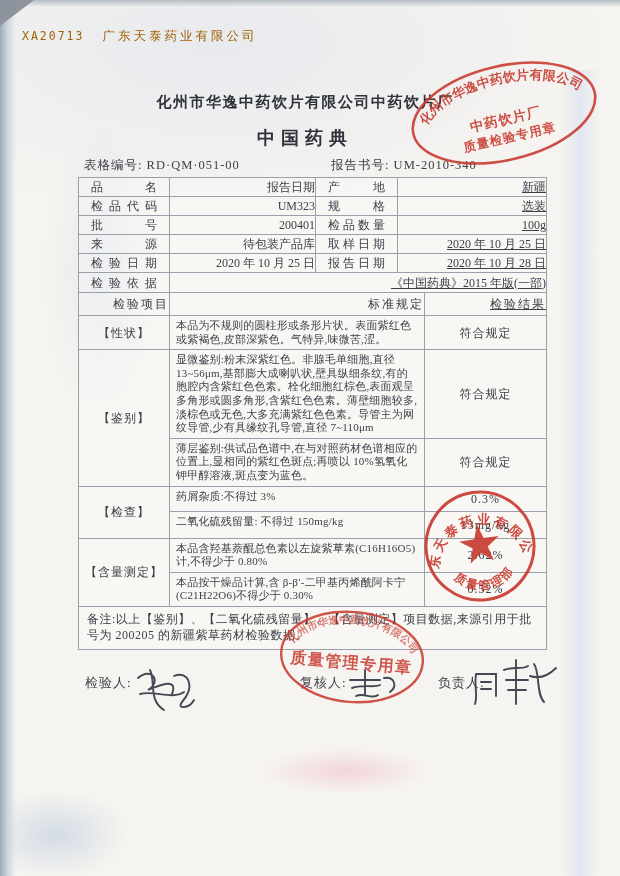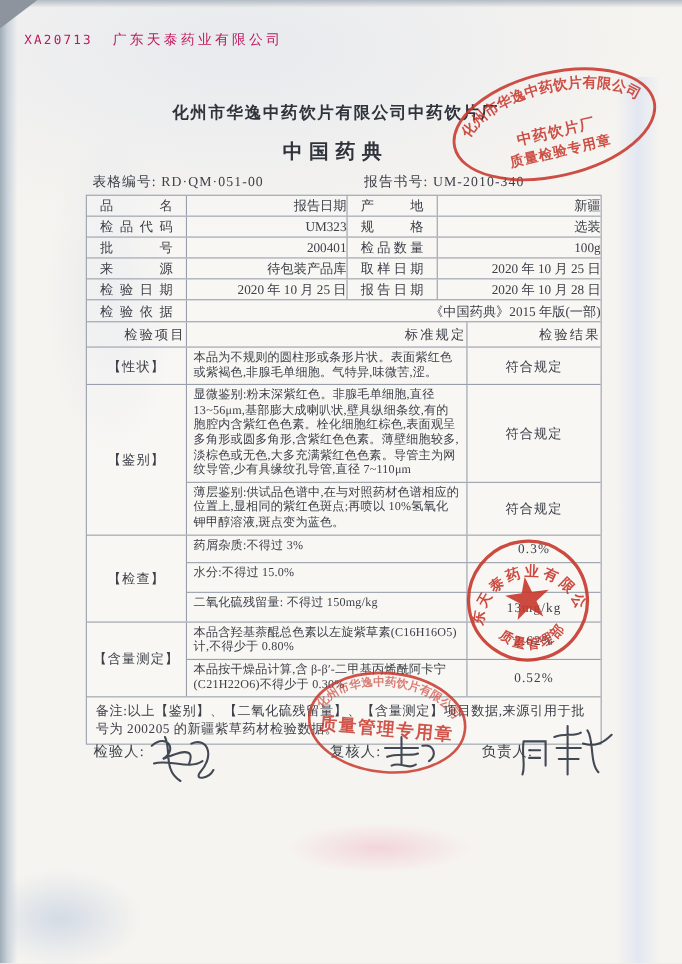--- a/index.html
+++ b/index.html
@@ -17,21 +17,21 @@
      clip-path:polygon(0 0,100% 0,0 100%);}
   .band-right{position:absolute;right:20px;top:70px;bottom:0;width:40px;
      background:linear-gradient(90deg,rgba(210,220,242,0),rgba(210,220,242,.55) 50%,rgba(210,220,242,0));}
   .smudge-pink{position:absolute;left:260px;top:748px;width:170px;height:46px;
      background:radial-gradient(ellipse,rgba(238,182,198,.5),rgba(238,182,198,0) 70%);}
   .smudge-blue{position:absolute;left:-20px;top:790px;width:150px;height:90px;
      background:radial-gradient(ellipse,rgba(160,182,214,.4),rgba(160,182,214,0) 70%);}
   .smudge-blue2{position:absolute;left:40px;top:120px;width:120px;height:300px;
      background:radial-gradient(ellipse,rgba(190,202,228,.25),rgba(190,202,228,0) 70%);}
 
-  .corner-line{position:absolute;left:22px;top:28px;font-size:12.5px;color:#be185d;
+  .corner-line{position:absolute;left:22px;top:28px;font-size:12.5px;color:#a16207;
      letter-spacing:1px;white-space:nowrap;}
   .corner-line .code{margin-right:18px;letter-spacing:2px;font-family:"DejaVu Sans Mono",monospace;font-size:11.5px;}
   .corner-line .co{letter-spacing:3px;}
 
   .title{position:absolute;left:0;right:10px;top:93px;text-align:center;font-size:15px;
      font-weight:700;letter-spacing:1.5px;color:#30333b;}
   .subtitle{position:absolute;left:0;right:10px;top:126px;text-align:center;font-size:18px;
      font-weight:700;letter-spacing:6px;color:#30333b;}
 
   .meta-row{position:absolute;left:0;top:157px;width:620px;font-size:12.5px;color:#3d4049;}
@@ -39,21 +39,21 @@
   .meta-right{position:absolute;left:331px;letter-spacing:1px;}
 
   
   :root{--line:#99a0ab;}
   .rpt{position:absolute;left:78px;top:177px;width:467px;border:1px solid var(--line);
      font-size:12px;line-height:14px;background:rgba(255,255,255,.25);}
   .row{display:flex;border-bottom:1px solid var(--line);}
   .rpt > .row:last-child{border-bottom:none;}
   .cell{border-right:1px solid var(--line);box-sizing:border-box;display:flex;
      align-items:center;justify-content:flex-end;overflow:hidden;}
-  .row .cell:last-child{border-right:none;}
+  .row .cell:last-child{border-right:none;text-decoration:underline;}
   .c1{width:91px;} .c2{width:146px;} .c3{width:82px;} .c4{width:148px;flex:1;}
   .info .cell{height:18px;}
   .jlabel{text-align:justify;text-align-last:justify;display:block;padding:1px 12px;
      box-sizing:border-box;width:100%;align-self:center;}
   .basis .cell{height:19px;}
   .wide{width:375px;flex:1;}
   .thead .cell{height:22px;letter-spacing:2px;}
   .sc2{width:255px;} .sc3{width:121px;flex:1;}
   .spec{display:block;text-align:left;padding:3px 6px;font-size:11px;line-height:13.6px;
      letter-spacing:.2px;}
@@ -182,21 +182,21 @@
     <div class="row thead">
       <div class="cell c1">检验项目</div>
       <div class="cell sc2">标准规定</div>
       <div class="cell sc3">检验结果</div>
     </div>
 
     <div class="sect">
       <div class="sect-label">【性状】</div>
       <div class="sect-body">
         <div class="sub mh31">
-          <span class="spec">本品为不规则的圆柱形或条形片状。表面紫红色或紫褐色,非腺毛单细胞。气特异,味微苦,涩。</span>
+          <span class="spec">本品为不规则的圆柱形或条形片状。表面紫红色或紫褐色,皮部深紫色。气特异,味微苦,涩。</span>
           <span class="res">符合规定</span>
         </div>
       </div>
     </div>
 
     <div class="sect">
       <div class="sect-label">【鉴别】</div>
       <div class="sect-body">
         <div class="sub mh85">
           <span class="spec">显微鉴别:粉末深紫红色。非腺毛单细胞,直径 13~56μm,基部膨大成喇叭状,壁具纵细条纹,有的胞腔内含紫红色色素。栓化细胞红棕色,表面观呈多角形或圆多角形,含紫红色色素。薄壁细胞较多,淡棕色或无色,大多充满紫红色色素。导管主为网纹导管,少有具缘纹孔导管,直径 7~110μm</span>
@@ -208,24 +208,20 @@
         </div>
       </div>
     </div>
 
     <div class="sect">
       <div class="sect-label">【检查】</div>
       <div class="sect-body">
         <div class="sub mh24">
           <span class="spec">药屑杂质:不得过 3%</span>
           <span class="res">0.3%</span>
-        </div>
-        <div class="sub mh26">
-          <span class="spec">水分:不得过 15.0%</span>
-          <span class="res"></span>
         </div>
         <div class="sub mh26">
           <span class="spec">二氧化硫残留量: 不得过 150mg/kg</span>
           <span class="res">13mg/kg</span>
         </div>
       </div>
     </div>
 
     <div class="sect">
       <div class="sect-label">【含量测定】</div>

